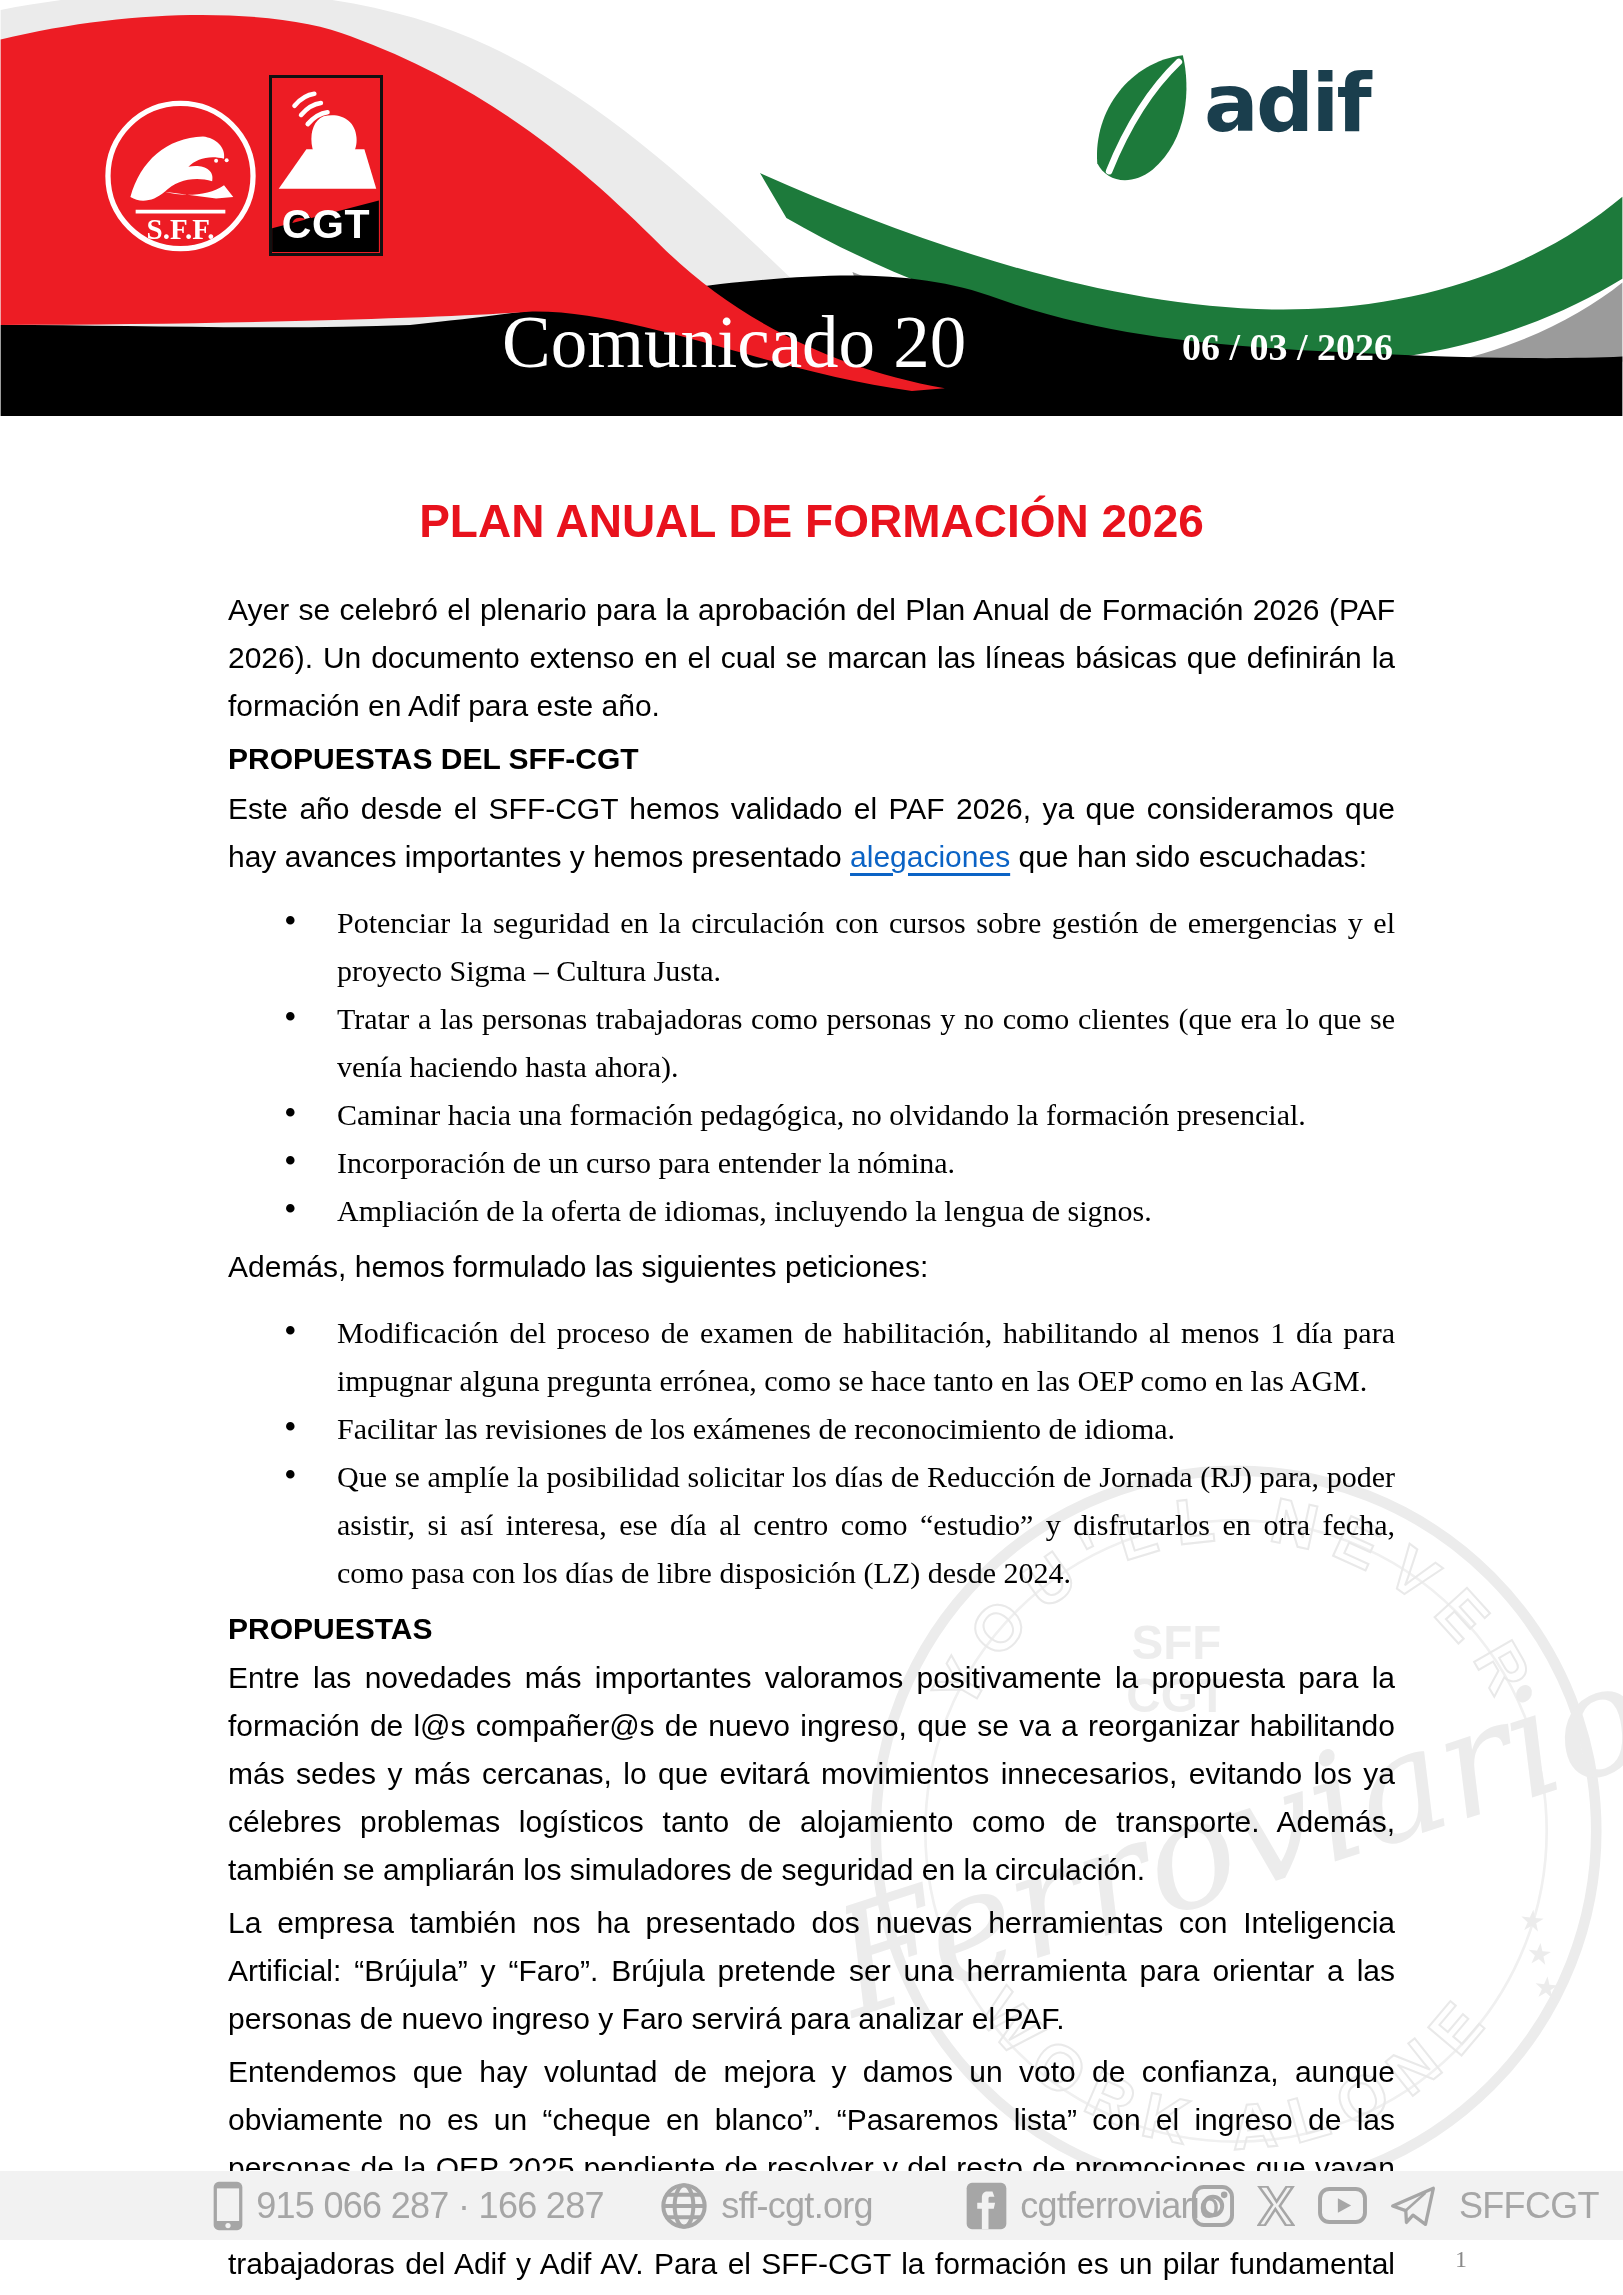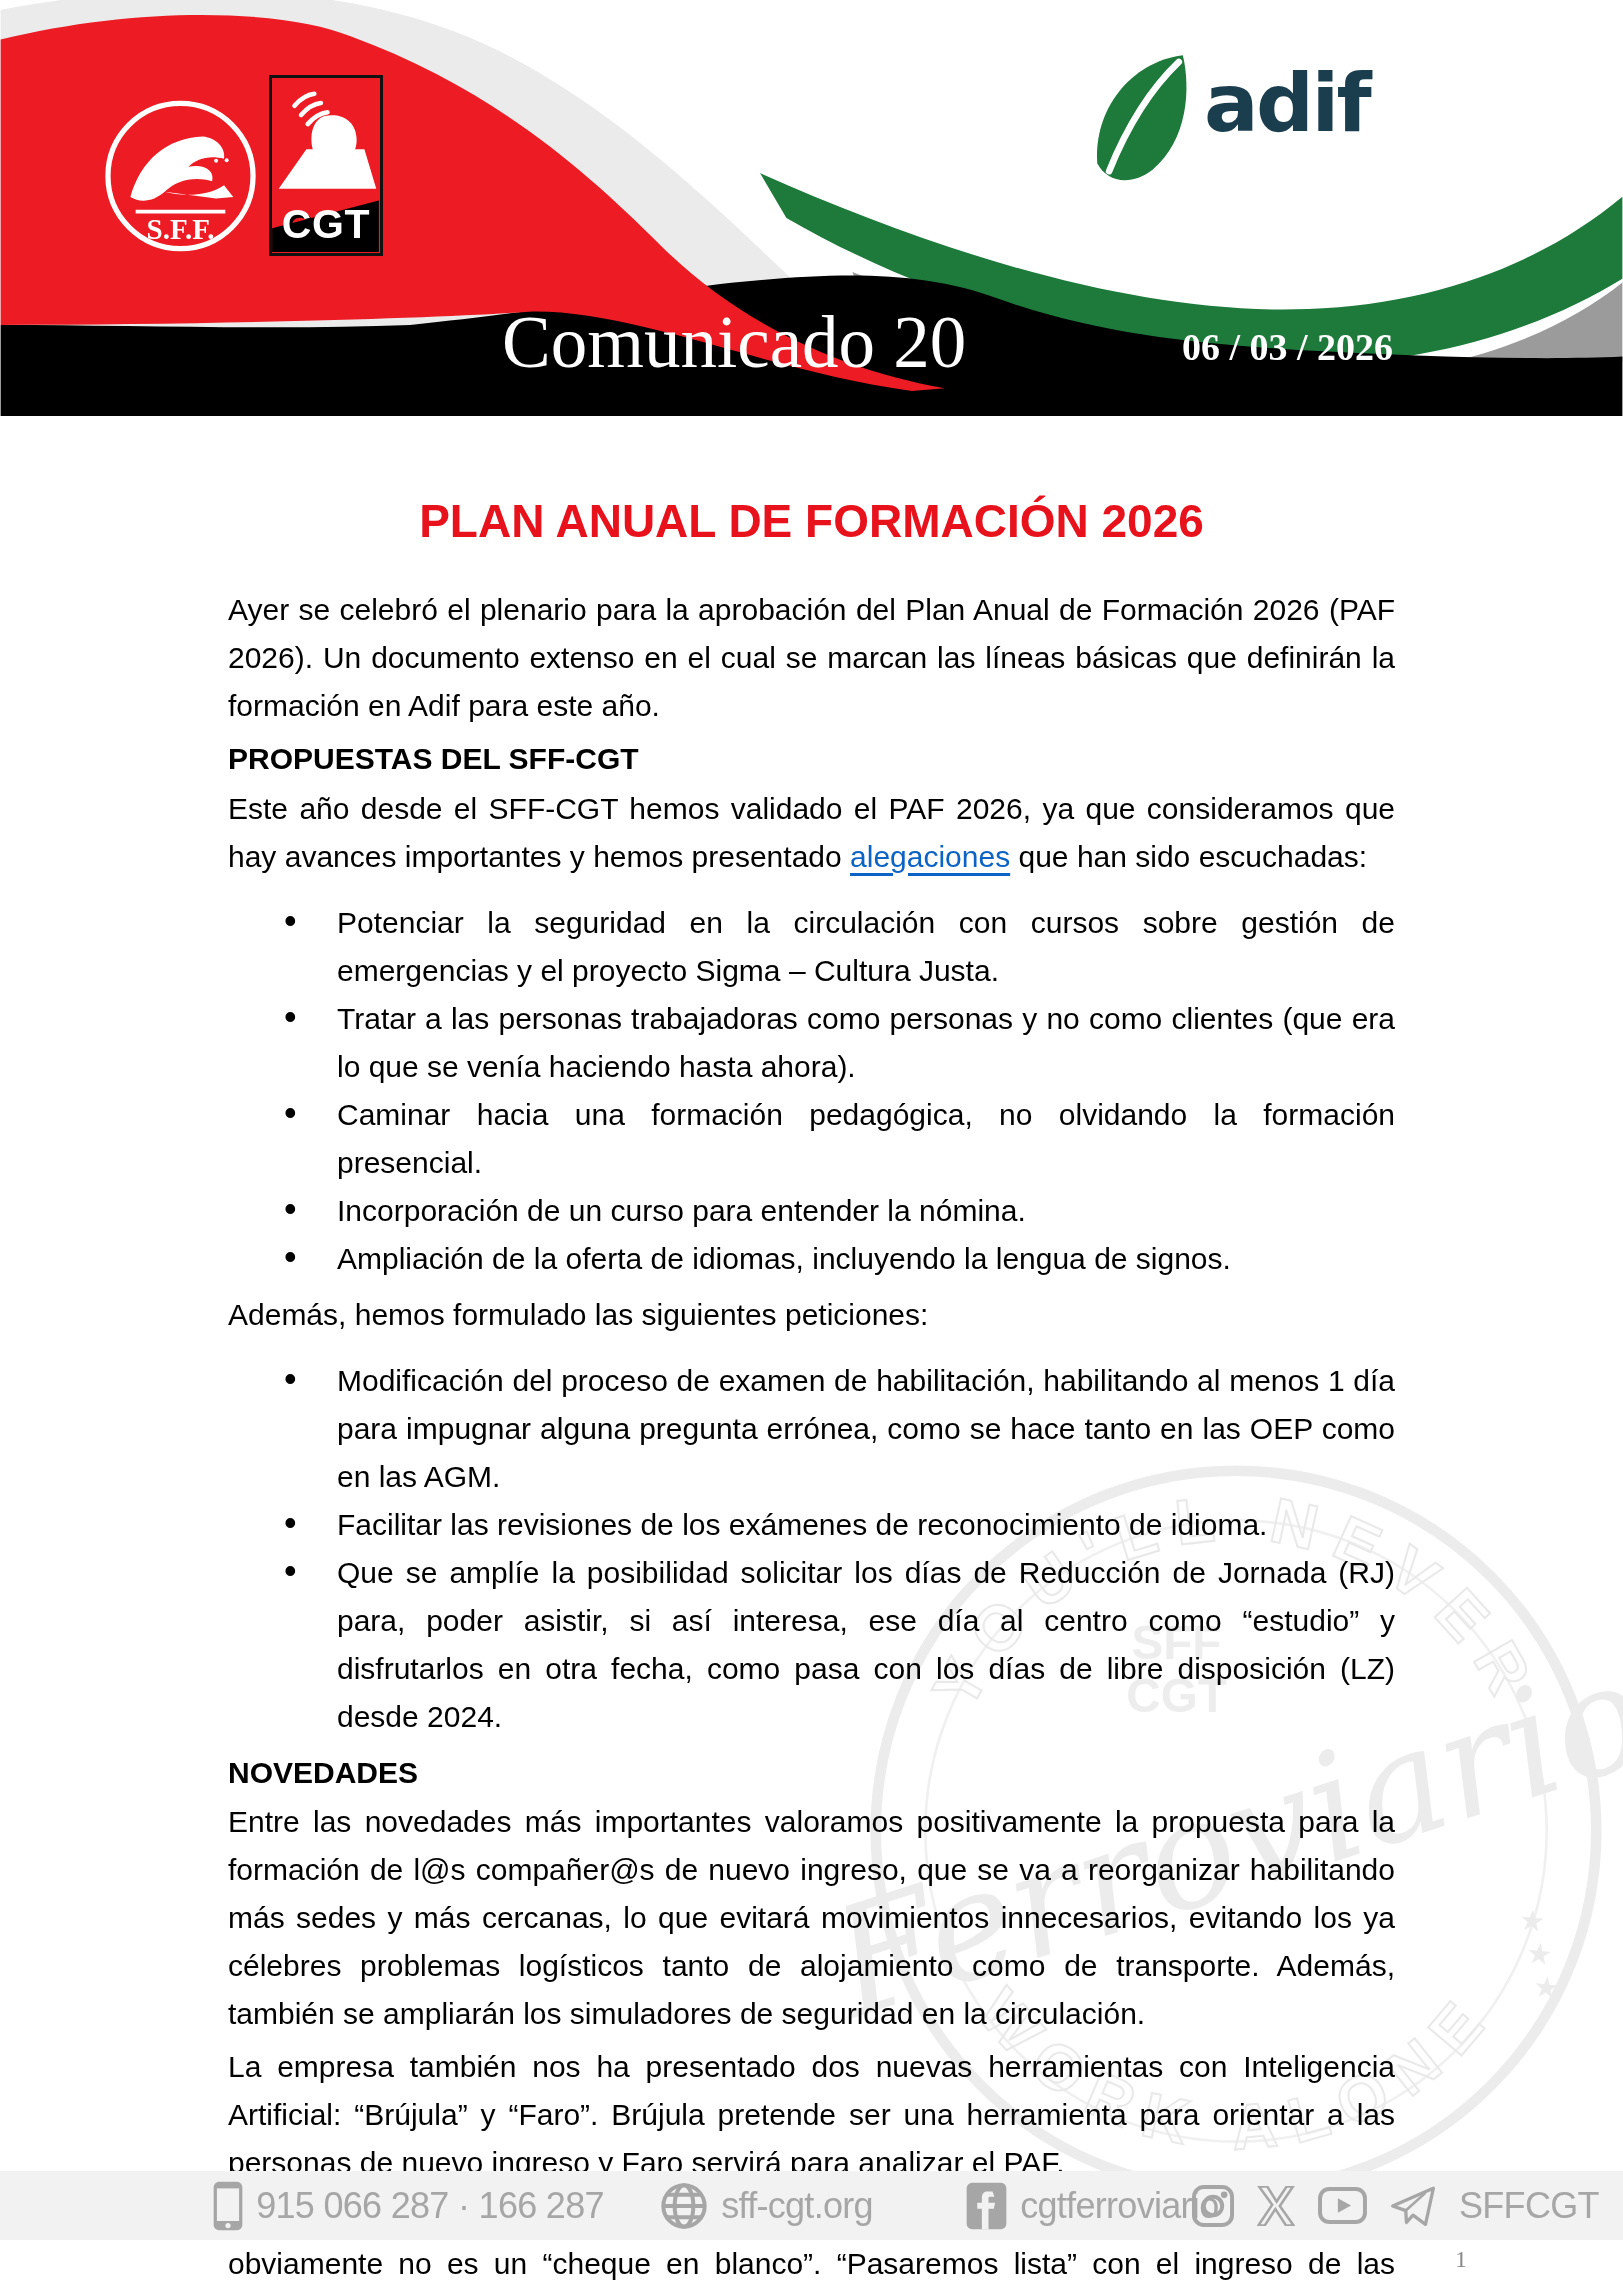--- a/index.html
+++ b/index.html
@@ -25,21 +25,21 @@
 
   
   .watermark{position:absolute;left:846px;top:1441px;z-index:1;}
 
   
   .content{position:absolute;left:228px;top:416px;width:1167px;z-index:3;}
   .doc-title{font-size:46px;font-weight:bold;color:#e8121d;text-align:center;
              margin:78px 0 38px 0;letter-spacing:0;}
   .content p{font-size:30px;line-height:48px;margin:0 0 5.3px 0;text-align:justify;}
   .content h2{font-size:30px;line-height:48px;font-weight:bold;margin:1.3px 0 1.3px 0;}
-  .content ul{list-style:none;margin:18px 0 8px 0;padding:0 0 0 109px;}
+  .content ul{list-style:none;margin:18px 0 8px 0;padding:0 0 0 109px;font-family:Liberation Serif, serif;}
   .content li{position:relative;font-size:30px;line-height:48px;text-align:justify;}
   .content li::before{content:"\2022";position:absolute;left:-53px;top:-1.3px;font-size:36px;}
   a.doc-link{color:#0b63c5;text-decoration:underline;text-decoration-thickness:2.6px;
              text-underline-offset:6px;}
 
   
   .footer-band{position:absolute;left:0;top:2171px;width:1623px;height:69px;
                background:#f2f2f2;z-index:4;padding-left:12px;}
   .f-item{position:absolute;top:0;height:69px;display:flex;align-items:center;gap:13.2px;
           color:#a6a6a6;font-size:36px;letter-spacing:-0.7px;white-space:nowrap;}
@@ -147,21 +147,21 @@
     </ul>
 
     <p>Además, hemos formulado las siguientes peticiones:</p>
 
     <ul>
       <li>Modificación del proceso de examen de habilitación, habilitando al menos 1 día para impugnar alguna pregunta errónea, como se hace tanto en las OEP como en las AGM.</li>
       <li>Facilitar las revisiones de los exámenes de reconocimiento de idioma.</li>
       <li>Que se amplíe la posibilidad solicitar los días de Reducción de Jornada (RJ) para, poder asistir, si así interesa, ese día al centro como “estudio” y disfrutarlos en otra fecha, como pasa con los días de libre disposición (LZ) desde 2024.</li>
     </ul>
 
-    <h2>NOVEDADES</h2>
+    <h2>PROPUESTAS</h2>
 
     <p>Entre las novedades más importantes valoramos positivamente la propuesta para la formación de l@s compañer@s de nuevo ingreso, que se va a reorganizar habilitando más sedes y más cercanas, lo que evitará movimientos innecesarios, evitando los ya célebres problemas logísticos tanto de alojamiento como de transporte. Además, también se ampliarán los simuladores de seguridad en la circulación.</p>
     <p>La empresa también nos ha presentado dos nuevas herramientas con Inteligencia Artificial: “Brújula” y “Faro”. Brújula pretende ser una herramienta para orientar a las personas de nuevo ingreso y Faro servirá para analizar el PAF.</p>
     <p>Entendemos que hay voluntad de mejora y damos un voto de confianza, aunque obviamente no es un “cheque en blanco”. “Pasaremos lista” con el ingreso de las personas de la OEP 2025 pendiente de resolver y del resto de promociones que vayan ingresando y estaremos muy pendiente de la formación del resto de personas trabajadoras del Adif y Adif AV. Para el SFF-CGT la formación es un pilar fundamental en el desarrollo profesional de la plantilla, y trabajaremos para que sea una formación eficaz y accesible para tod@s.</p>
   </div>
 
   <div class="footer-band">
 
     <div class="f-item" style="left:213px;">
       <svg width="30" height="50" viewBox="0 0 46 76">

